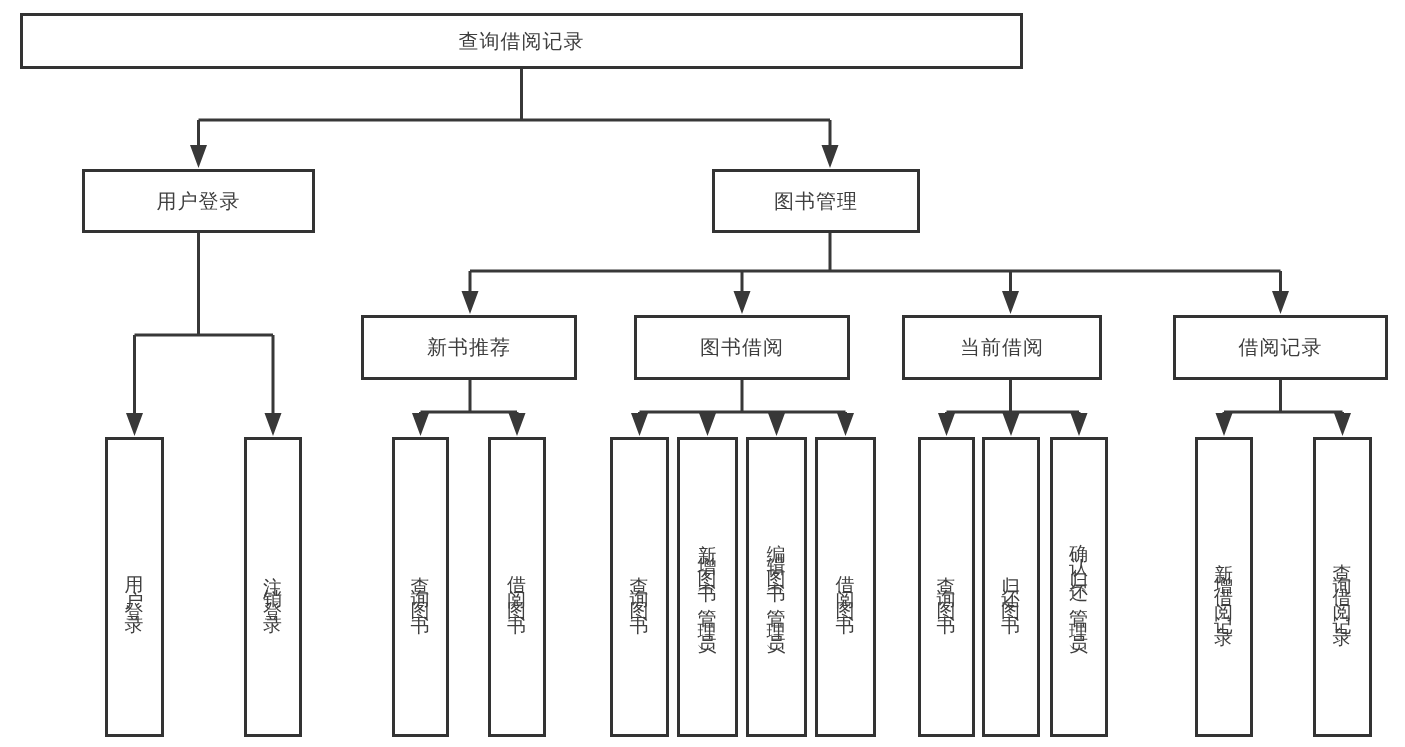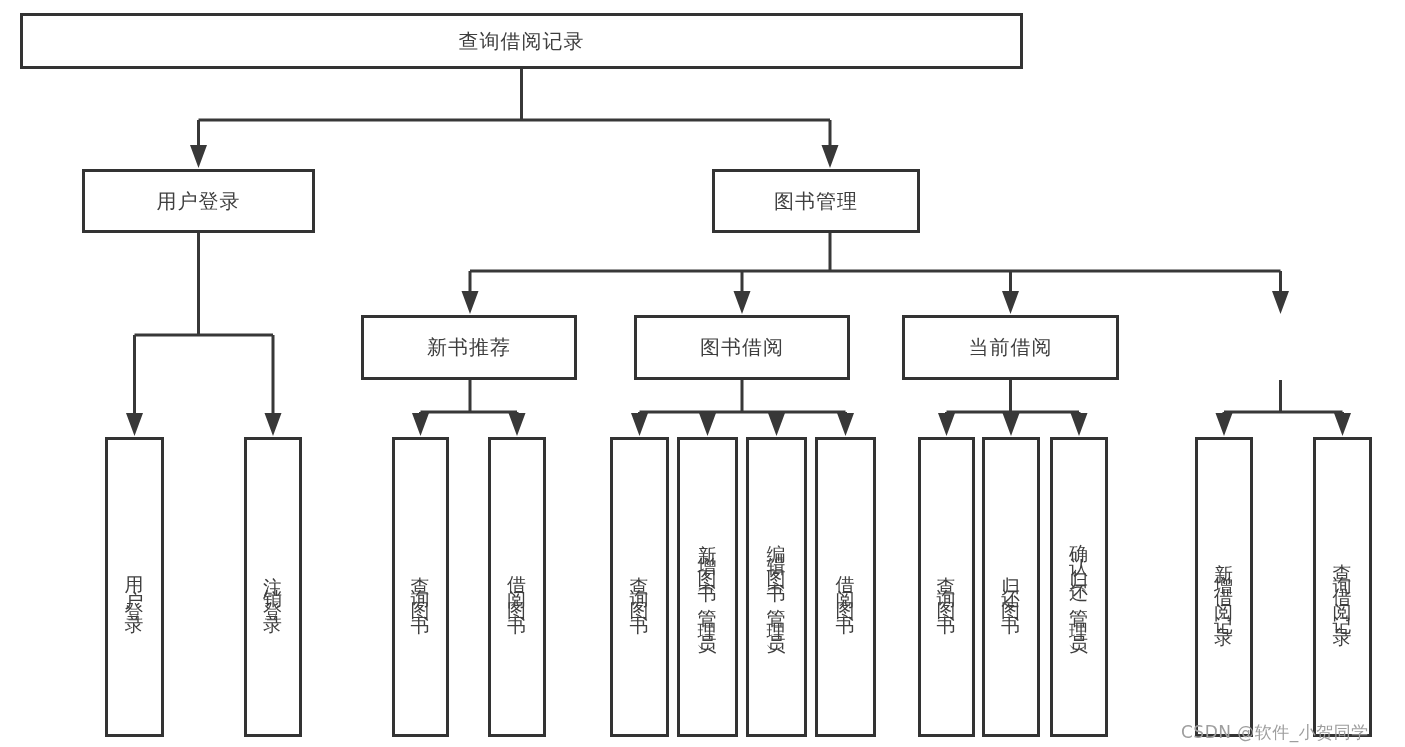--- a/index.html
+++ b/index.html
@@ -39,21 +39,21 @@
     letter-spacing: 1px;
     z-index: 1;
   }
   .root  { left: 20px;  top: 13px;  width: 1003px; height: 56px; }
   .lvl2  { top: 169px; height: 64px; }
   .n-userlogin { left: 82px;  width: 233px; }
   .n-bookmgmt  { left: 712px; width: 208px; }
   .lvl3  { top: 315px; height: 65px; }
   .n-l3-0 { left: 361px;  width: 216px; }
   .n-l3-1 { left: 634px;  width: 216px; }
-  .n-l3-2 { left: 902px;  width: 217px; }
+  .n-l3-2 { left: 902px;  width: 200px; }
   .n-l3-3 { left: 1173px; width: 215px; }
   .leaf { top: 437px; height: 300px; }
   .leaf span {
     writing-mode: vertical-rl;
     text-orientation: mixed;
     font-size: 19px;
     letter-spacing: 13px;
     line-height: 1;
     white-space: nowrap;
   }
@@ -134,20 +134,23 @@
 
   <div class="box lvl3 n-l3-0">
     <span>新书推荐</span>
   </div>
   <div class="box lvl3 n-l3-1">
     <span>图书借阅</span>
   </div>
   <div class="box lvl3 n-l3-2">
     <span>当前借阅</span>
   </div>
+  <div class="box lvl3 n-l3-3">
+    <span>借阅记录</span>
+  </div>
 
   <div class="box leaf leaf-0-0">
     <span>用户登录</span>
   </div>
   <div class="box leaf leaf-0-1">
     <span>注销登录</span>
   </div>
 
   <div class="box leaf leaf-1-0">
     <span>查询图书</span>
@@ -179,15 +182,14 @@
     <span>确认归还（管理员）</span>
   </div>
 
   <div class="box leaf leaf-4-0">
     <span>新增借阅记录</span>
   </div>
   <div class="box leaf leaf-4-1">
     <span>查询借阅记录</span>
   </div>
 
-  <div class="watermark">CSDN @软件_小贺同学</div>
 
 </div>
 
 </body></html>

